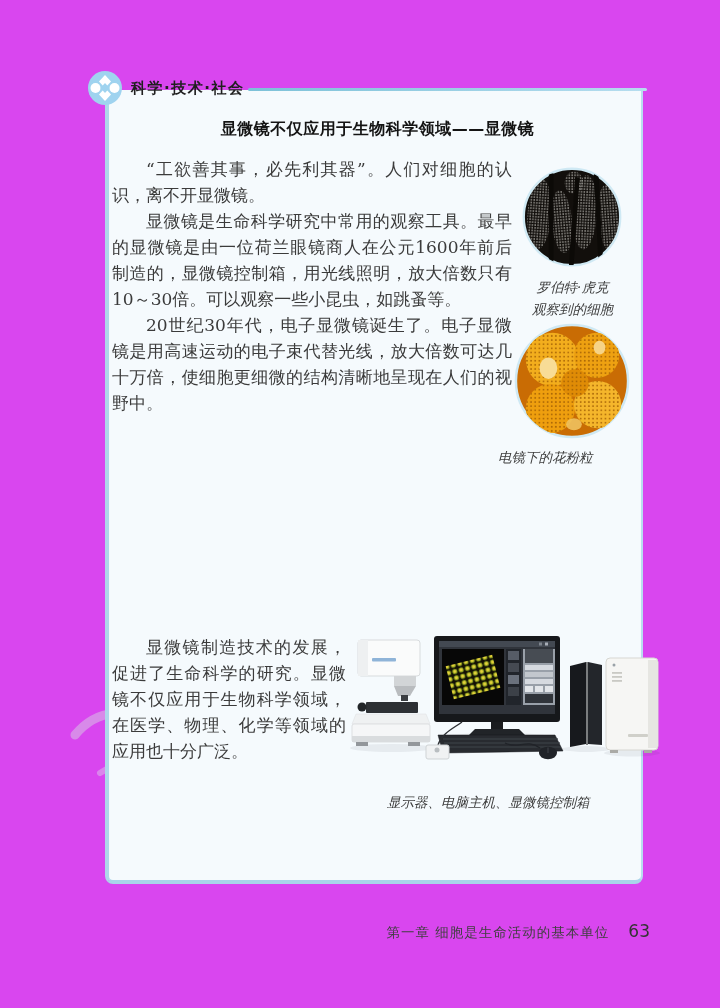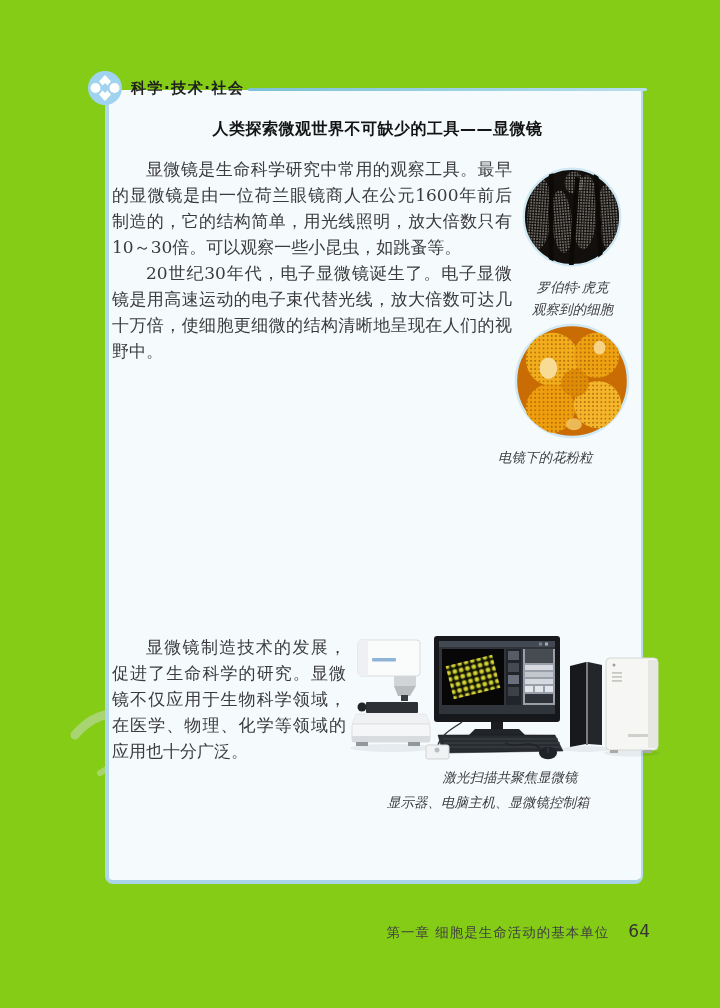--- a/index.html
+++ b/index.html
@@ -6,21 +6,21 @@
     --frame-border:#aed7ea;
     --header-line-start:#7cc1d8;
     --header-line-end:#b6ddef;
     --icon-blue:#9fd3ef;
     --panel-bg:#f5fafd;
     --text:#3b3b3b;
   }
   *{margin:0;padding:0;box-sizing:border-box;}
   html,body{background:#ffffff;}
   .page{
-    position:relative;width:720px;height:1008px;background:#84cc16;
+    position:relative;width:720px;height:1008px;background:#d946ef;
     overflow:hidden;font-family:"DejaVu Serif","Liberation Serif",serif;color:var(--text);
   }
   
   .frame{
     position:absolute;left:105px;top:90px;width:538px;height:794px;
     background:var(--panel-bg);
     border-left:4px solid var(--frame-border);
     border-right:2px solid #b9ddef;
     border-bottom:4px solid #a9d4ea;
     border-radius:0 0 8px 8px;
@@ -97,24 +97,25 @@
   <svg class="section-icon" viewBox="0 0 36 36">
     <circle cx="18" cy="18" r="17" fill="var(--icon-blue)"></circle>
     <path d="M18 5 L24 11.5 L18 18 L12 11.5 Z" fill="#ffffff"></path>
     <path d="M18 18 L24 24.5 L18 31 L12 24.5 Z" fill="#ffffff"></path>
     <circle cx="8.5" cy="18" r="5" fill="#ffffff"></circle>
     <circle cx="27.5" cy="18" r="5" fill="#ffffff"></circle>
     <path d="M18 13 L22.5 18 L18 23 L13.5 18 Z" fill="var(--icon-blue)"></path>
   </svg>
   <div class="section-label">科学·技术·社会</div>
 
-  <h1 class="article-title">人类探索微观世界不可缺少的工具——显微镜</h1>
+  <h1 class="article-title">显微镜不仅应用于生物科学领域——显微镜</h1>
 
   <div class="body-text col1">
-    <p>显微镜是生命科学研究中常用的观察工具。最早的显微镜是由一位荷兰眼镜商人在公元1600年前后制造的，它的结构简单，用光线照明，放大倍数只有10～30倍。可以观察一些小昆虫，如跳蚤等。</p>
+    <p>“工欲善其事，必先利其器”。人们对细胞的认识，离不开显微镜。</p>
+    <p>显微镜是生命科学研究中常用的观察工具。最早的显微镜是由一位荷兰眼镜商人在公元1600年前后制造的，显微镜控制箱，用光线照明，放大倍数只有10～30倍。可以观察一些小昆虫，如跳蚤等。</p>
     <p>20世纪30年代，电子显微镜诞生了。电子显微镜是用高速运动的电子束代替光线，放大倍数可达几十万倍，使细胞更细微的结构清晰地呈现在人们的视野中。</p>
   </div>
   <div class="body-text col2">
     <p>显微镜制造技术的发展，促进了生命科学的研究。显微镜不仅应用于生物科学领域，在医学、物理、化学等领域的应用也十分广泛。</p>
   </div>
 
   <svg class="fig-hooke" viewBox="0 0 110 110">
     <defs>
       <pattern id="stip" width="3" height="3" patternUnits="userSpaceOnUse">
         <circle cx="1.1" cy="1.1" r="0.75" fill="#e8e6e0"></circle>
@@ -254,23 +255,22 @@
       <rect x="306" y="28" width="9" height="88" fill="#e6e6e2"></rect>
       <circle cx="272" cy="33" r="1.5" fill="#9aa2a8"></circle>
       <rect x="270" y="40" width="10" height="1.8" fill="#c9c9c4"></rect>
       <rect x="270" y="44" width="10" height="1.8" fill="#c9c9c4"></rect>
       <rect x="270" y="48" width="10" height="1.8" fill="#c9c9c4"></rect>
       <rect x="286" y="102" width="20" height="3" rx="1" fill="#d0d0ca"></rect>
       <rect x="268" y="118" width="8" height="3" fill="#aaaaa6"></rect>
       <rect x="302" y="118" width="8" height="3" fill="#aaaaa6"></rect>
     </g>
   </svg>
-  <div class="fig-confocal-title">激光扫描共聚焦显微镜</div>
   <div class="fig-confocal-desc">
     <div>显示器、电脑主机、显微镜控制箱</div>
   </div>
 
   <div class="footer">
     <span class="footer-chapter">第一章 细胞是生命活动的基本单位</span>
-    <span class="footer-page">64</span>
+    <span class="footer-page">63</span>
   </div>
 
 </div>
 
 </body></html>

